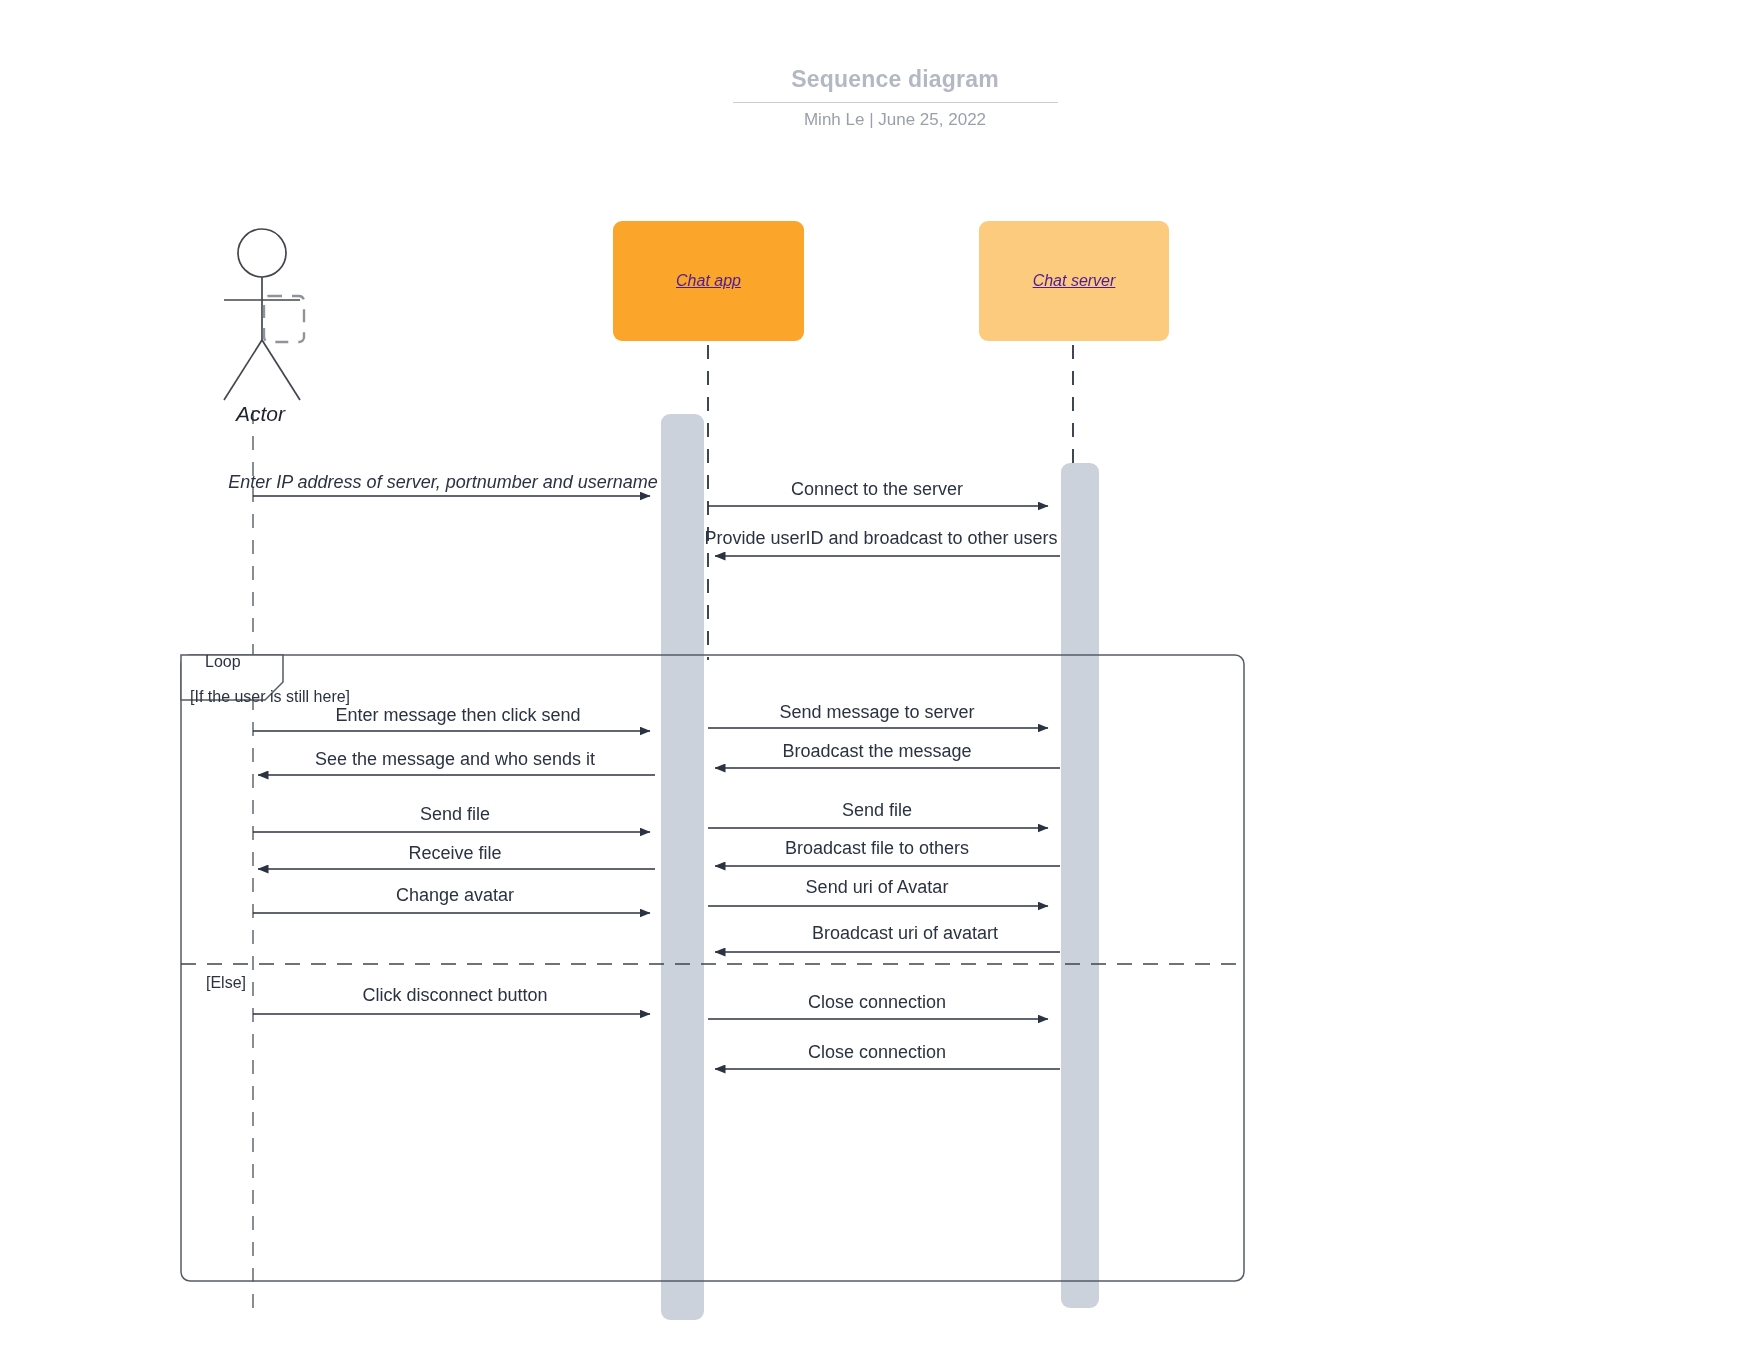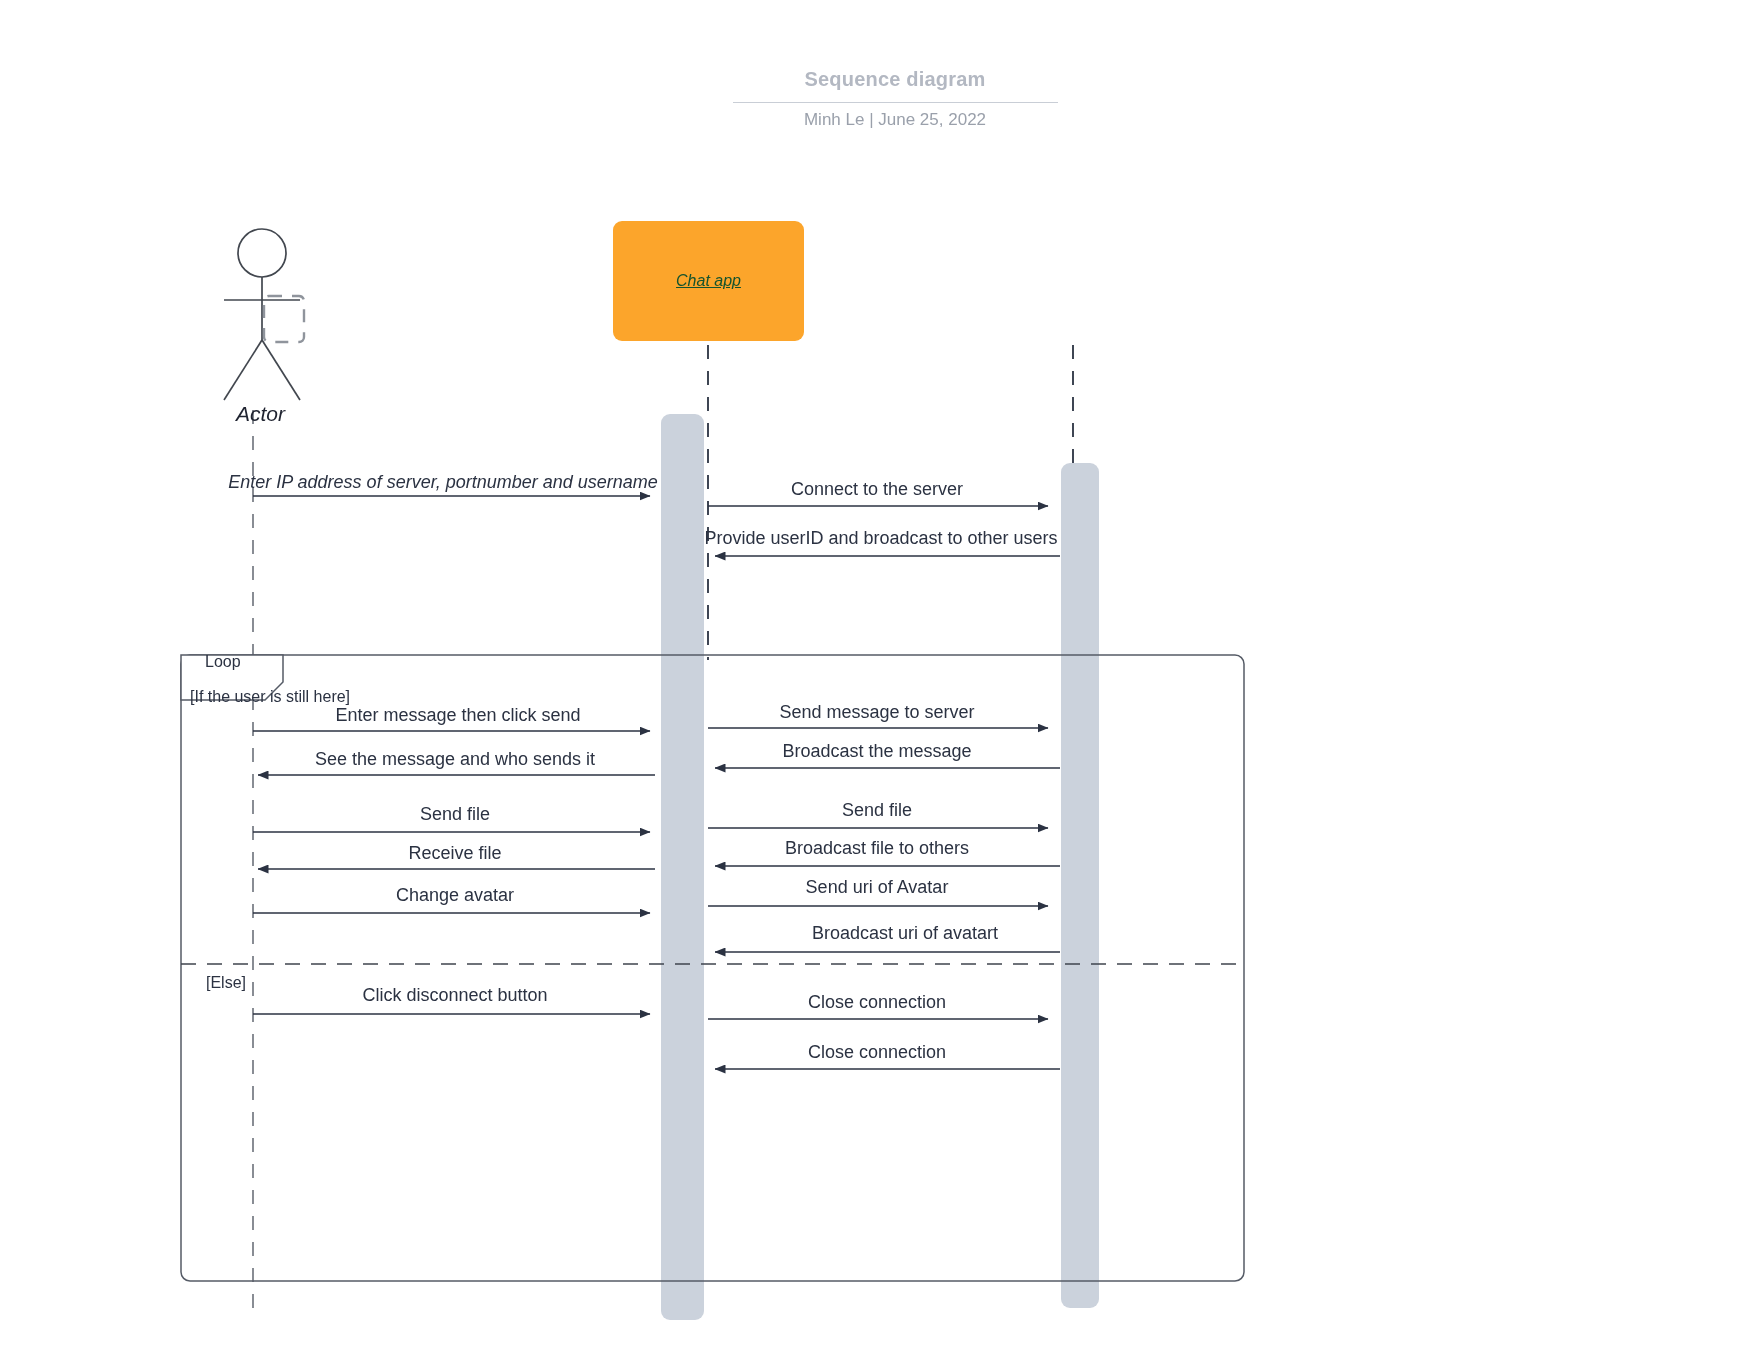--- a/index.html
+++ b/index.html
@@ -22,21 +22,21 @@
   }
   
   .title-block {
     position: absolute;
     left: 730px;
     top: 62px;
     width: 330px;
     text-align: center;
   }
   .doc-title {
-    font-size: 20px;
+    font-size: 23px;
     font-weight: bold;
     color: #b3b8c2;
     letter-spacing: .2px;
     line-height: 34px;
     white-space: nowrap;
   }
   .title-rule {
     margin: 6px auto 0 auto;
     width: 325px;
     height: 1px;
@@ -52,21 +52,21 @@
   .participant {
     position: absolute;
     border-radius: 9px;
     display: flex;
     align-items: center;
     justify-content: center;
   }
   .participant span {
     font-size: 16px;
     font-style: italic;
-    color: #14532d;
+    color: #4c1d95;
     text-decoration: underline;
     white-space: nowrap;
   }
   
   .actor-label {
     position: absolute;
     font-size: 21px;
     font-style: italic;
     color: #1f2330;
     white-space: nowrap;
@@ -172,20 +172,23 @@
   <div class="title-block">
     <div class="doc-title">Sequence diagram</div>
     <div class="title-rule"></div>
     <div class="doc-subtitle">Minh Le  |  June 25, 2022</div>
   </div>
 
   <div class="participant" style="left:613px; top:221px; width:191px; height:120px; background:#FCA52B;">
     <span>Chat app</span>
   </div>
 
+  <div class="participant" style="left:979px; top:221px; width:190px; height:120px; background:#FCCB7E;">
+    <span>Chat server</span>
+  </div>
 
   <div class="actor-label" style="left:236px; top:402px;">Actor</div>
 
   <div class="frag-label" style="left:205px; top:653px;">Loop</div>
   <div class="guard-label" style="left:190px; top:688px;">[If the user is still here]</div>
   <div class="guard-label" style="left:206px; top:974px;">[Else]</div>
 
   <div class="msg-label italic" style="left:443px; top:472px;">Enter IP address of server, portnumber and username</div>
   <div class="msg-label" style="left:877px; top:479px;">Connect to the server</div>
   <div class="msg-label" style="left:881px; top:528px;">Provide userID and broadcast to other users</div>

